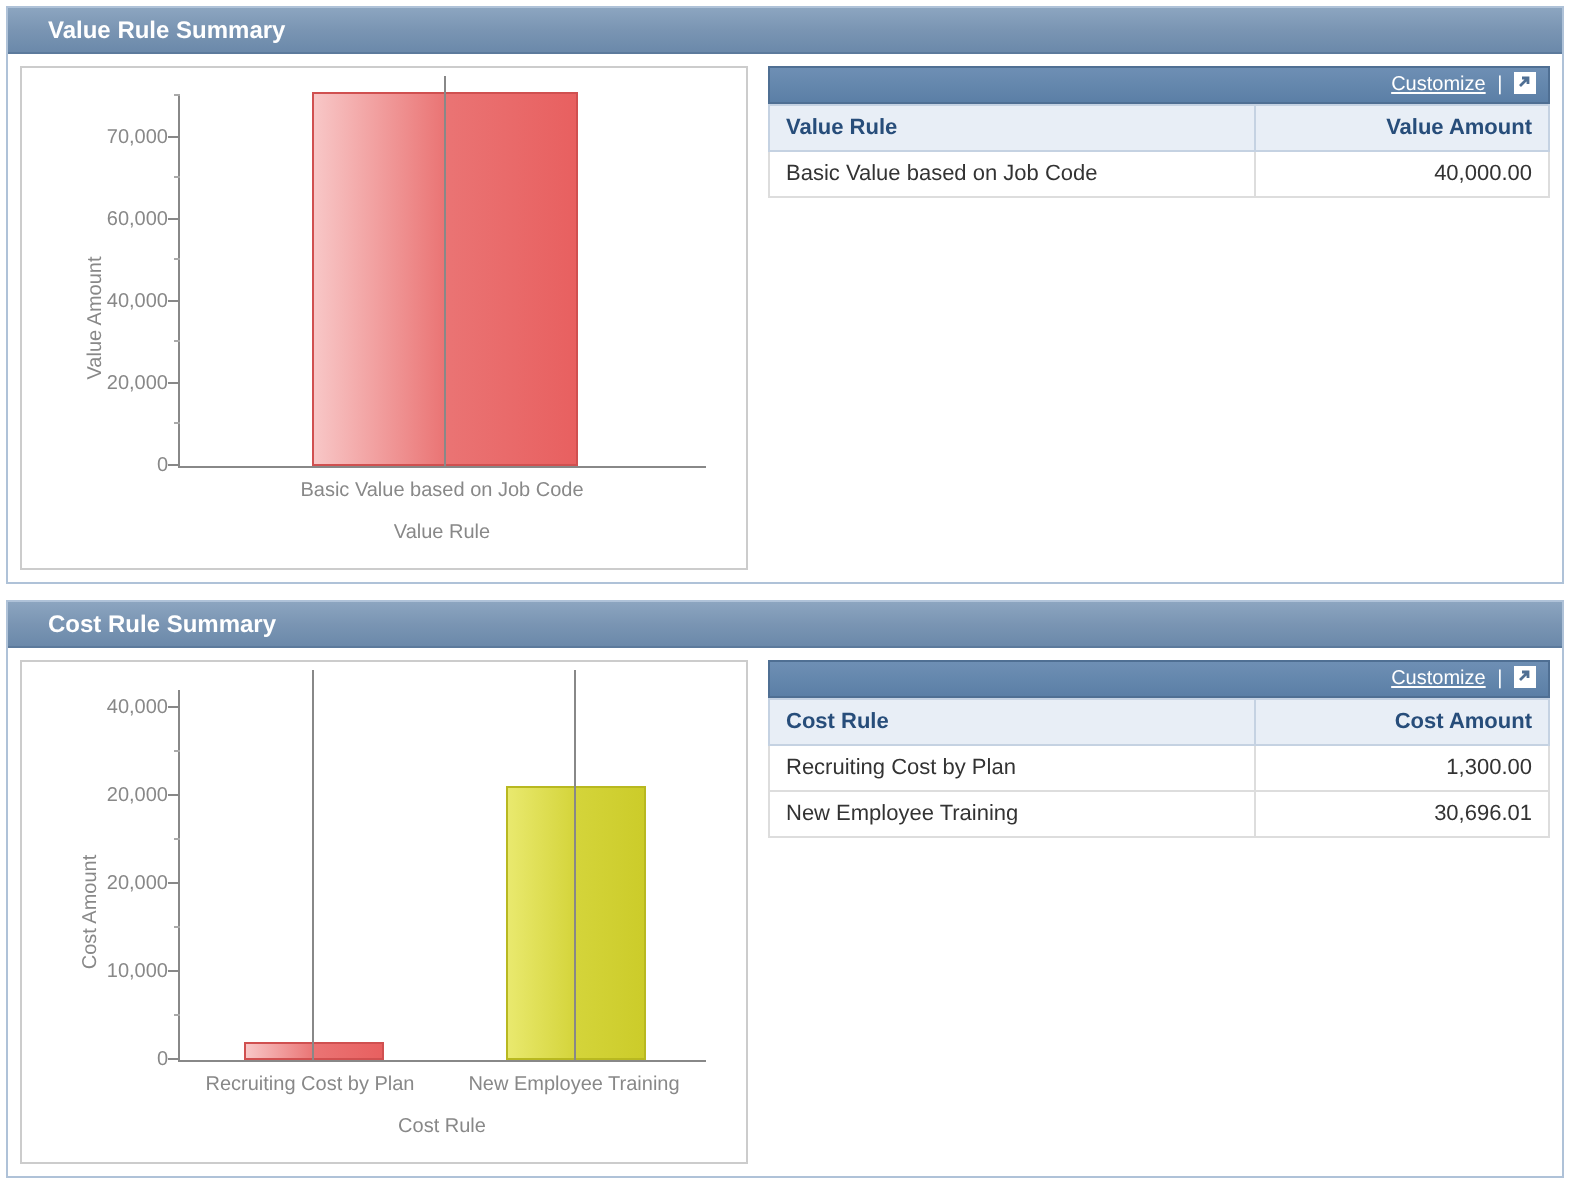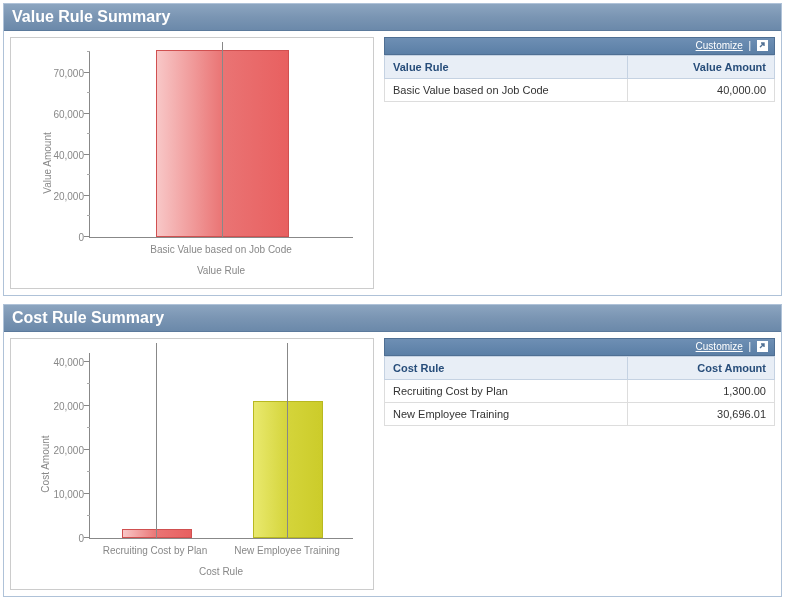--- a/index.html
+++ b/index.html
@@ -11,22 +11,22 @@
     color: #333;
   }
   .section {
     border: 1px solid #afc2d8;
     margin-bottom: 8px;
   }
   .section-header {
     background: linear-gradient(to bottom, #8ca5c0, #7a95b3 50%, #6b89aa);
     color: #fff;
     font-weight: bold;
-    font-size: 16px;
-    padding: 4px 8px;
+    font-size: 12px;
+    padding: 4px 20px;
     border-bottom: 1px solid #5c7a9c;
   }
   .section-body {
     padding: 6px;
     display: flex;
     gap: 10px;
   }
   .chart-box {
     border: 1px solid #ccc;
     background: #fff;

